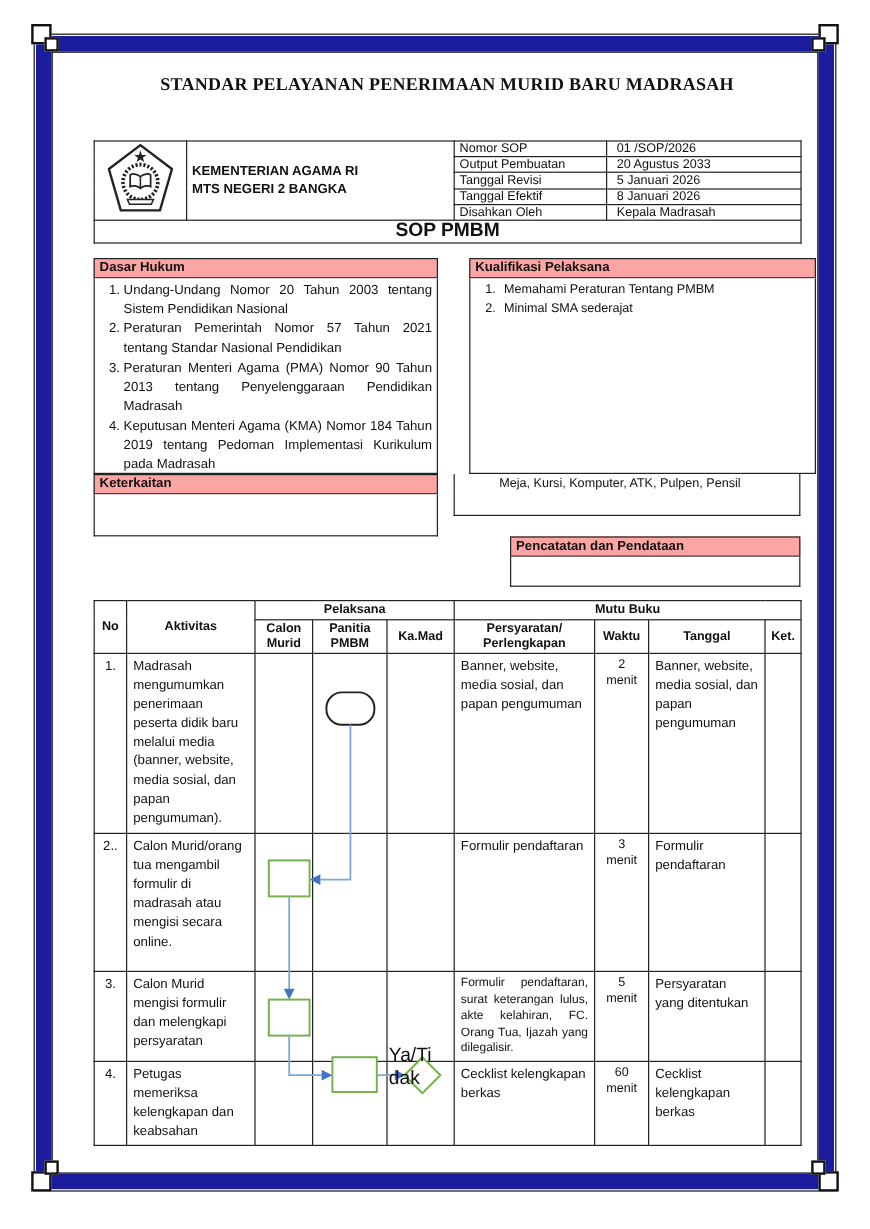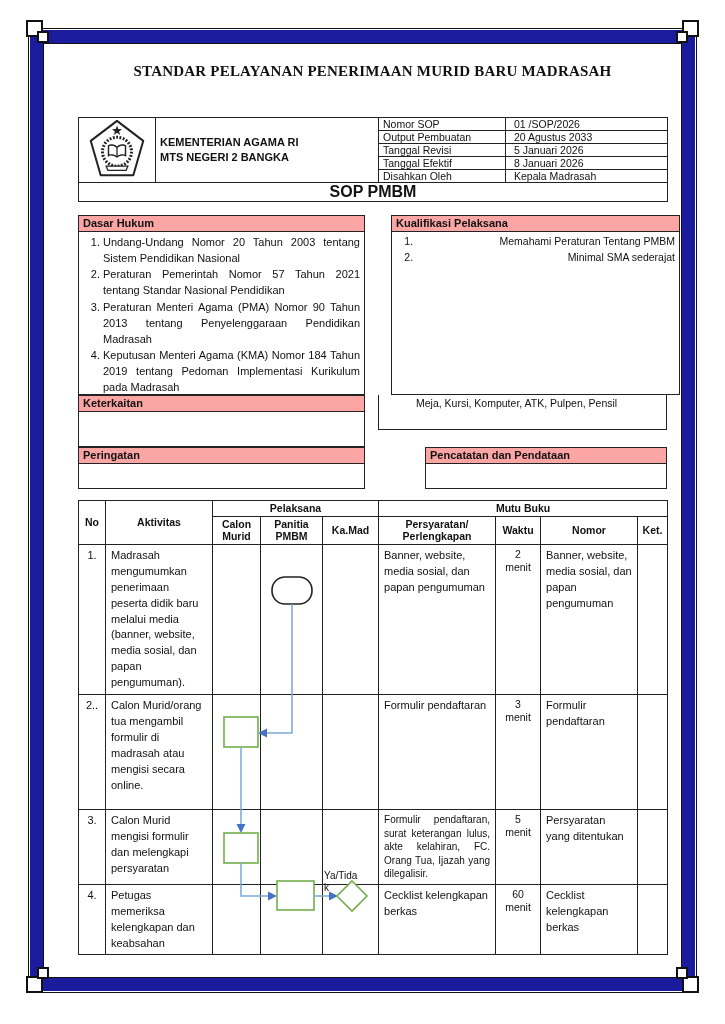--- a/index.html
+++ b/index.html
@@ -27,36 +27,36 @@
   .hdr-table td.meta-value { padding-left:8px; }
   .hdr-table td.sop-title-cell { text-align:center; font-weight:bold; font-size:16px; height:18px; }
 
   
   .section { position:absolute; }
   .sec-h { border:1px solid #222; font-weight:bold; font-size:11px; padding:1px 4px; height:17px; background:#fca5a5; }
   .sec-c { border:1px solid #222; border-top:none; font-size:10.5px; padding:2px 4px; background:#fff; overflow:hidden; }
   .sec-c ol { list-style:decimal; padding-left:20px; }
   .sec-c ol.tight li { padding-left:4px; }
   .dh-list li { font-size:11px; line-height:1.47; text-align:justify; }
-  .kp-list li { font-size:10.5px; line-height:1.5; padding-left:6px;text-align:right; }
+  .kp-list li { font-size:10.5px; line-height:1.5; padding-left:6px; }
 
   
   .main-table { position:absolute; left:78px; top:500px; width:589px; }
   .main-table th, .main-table td { border:1px solid #222; overflow:hidden; }
   .main-table th { font-size:10.5px; font-weight:bold; text-align:center; vertical-align:middle; line-height:1.2; padding:1px 2px; }
   .main-table th.prewrap { white-space:pre-line; }
   .main-table td { font-size:11px; vertical-align:top; text-align:left; padding:3px 5px; line-height:1.45; }
   .main-table td.no-cell { text-align:center; padding:3px 2px; }
   .main-table td.waktu-cell { text-align:center; font-size:10.5px; line-height:1.25; padding:3px 1px; }
   .main-table td.just { text-align:justify; font-size:10px; line-height:1.35; }
   .main-table td.flow-cell { padding:0; }
 
   
   .flow-overlay { position:absolute; inset:0; pointer-events:none; }
-  .flow-label { position:absolute; left:324px; top:870px; width:37px; font-size:10px; line-height:1.2; word-break:break-all; color:#111; }
+  .flow-label { position:absolute; left:324px; top:870px; width:37px; font-size:16px; line-height:1.2; word-break:break-all; color:#111; }
 </style>
 </head>
 <body>
 
 <div class="page">
 
   <div class="frame">
     <div class="frame-blue">
       <div class="frame-inner"></div>
     </div>
@@ -129,24 +129,20 @@
         <li>Peraturan Pemerintah Nomor 57 Tahun 2021 tentang Standar Nasional Pendidikan</li>
         <li>Peraturan Menteri Agama (PMA) Nomor 90 Tahun 2013 tentang Penyelenggaraan Pendidikan Madrasah</li>
         <li>Keputusan Menteri Agama (KMA) Nomor 184 Tahun 2019 tentang Pedoman Implementasi Kurikulum pada Madrasah</li>
       </ol>
     </div>
   </div>
   <div class="section" style="left:78px; top:395px; width:287px;">
     <div class="sec-h">Keterkaitan</div>
     <div class="sec-c" style="height:35px;"></div>
   </div>
-  <div class="section" style="left:78px; top:447px; width:287px;">
-    <div class="sec-h">Peringatan</div>
-    <div class="sec-c" style="height:25px;"></div>
-  </div>
 
   <div class="section" style="left:378px; top:215px; width:289px;margin-left:13px;">
     <div class="sec-h">Kualifikasi Pelaksana</div>
     <div class="sec-c" style="height:163px;">
       <ol class="kp-list tight">
         <li>Memahami Peraturan Tentang PMBM</li>
         <li>Minimal SMA sederajat</li>
       </ol>
     </div>
   </div>
@@ -177,21 +173,21 @@
         <th colspan="3">Pelaksana</th>
         <th colspan="4">Mutu Buku</th>
       </tr>
       <tr style="height:26px;">
         <th>Calon Murid</th>
         <th>Panitia PMBM</th>
         <th>Ka.Mad</th>
         <th class="prewrap">Persyaratan/
 Perlengkapan</th>
         <th>Waktu</th>
-        <th>Nomor</th>
+        <th>Tanggal</th>
         <th>Ket.</th>
       </tr>
     </thead>
     <tbody>
       <tr style="height:145px;">
         <td class="no-cell">1.</td>
         <td>Madrasah mengumumkan penerimaan peserta didik baru melalui media (banner, website, media sosial, dan papan pengumuman).</td>
         <td class="flow-cell"></td>
         <td class="flow-cell"></td>
         <td class="flow-cell"></td>

